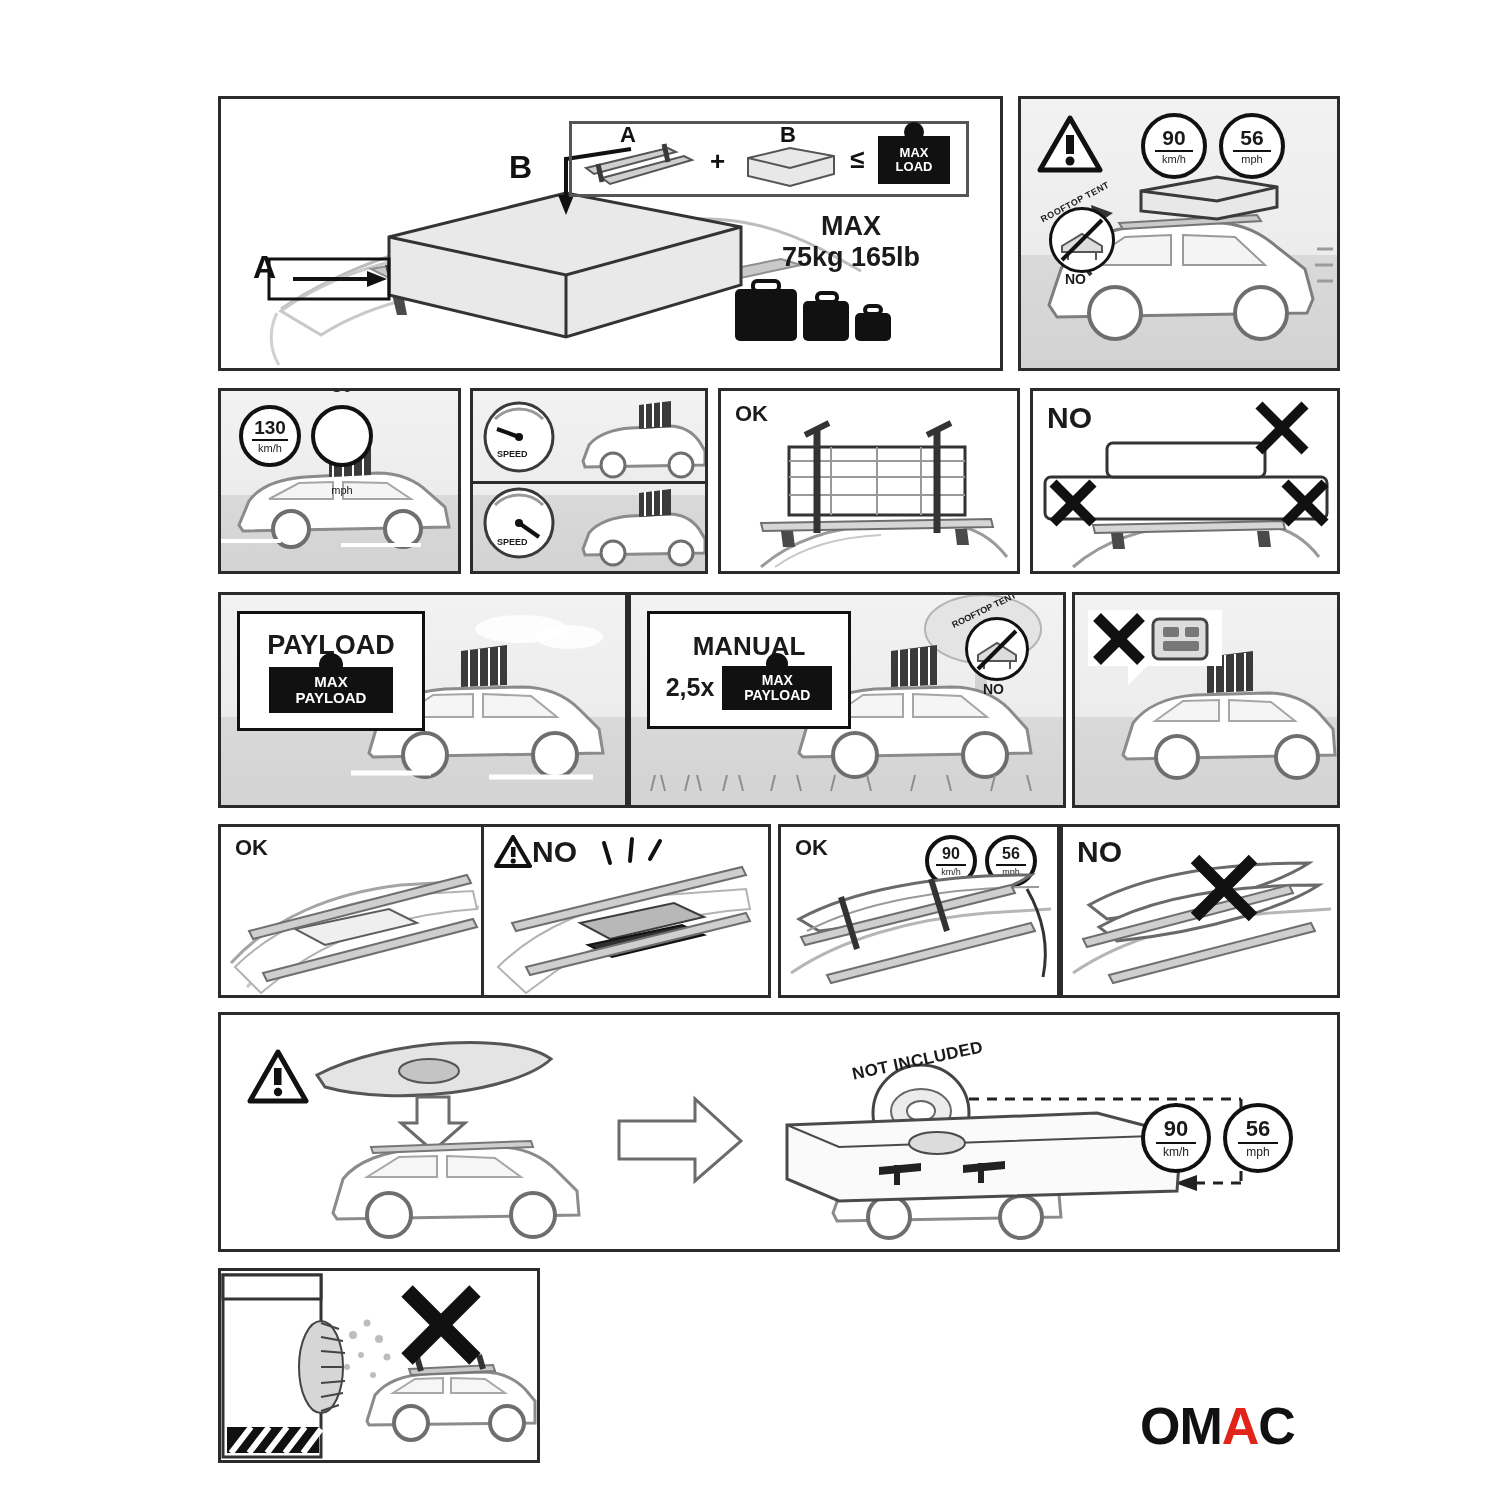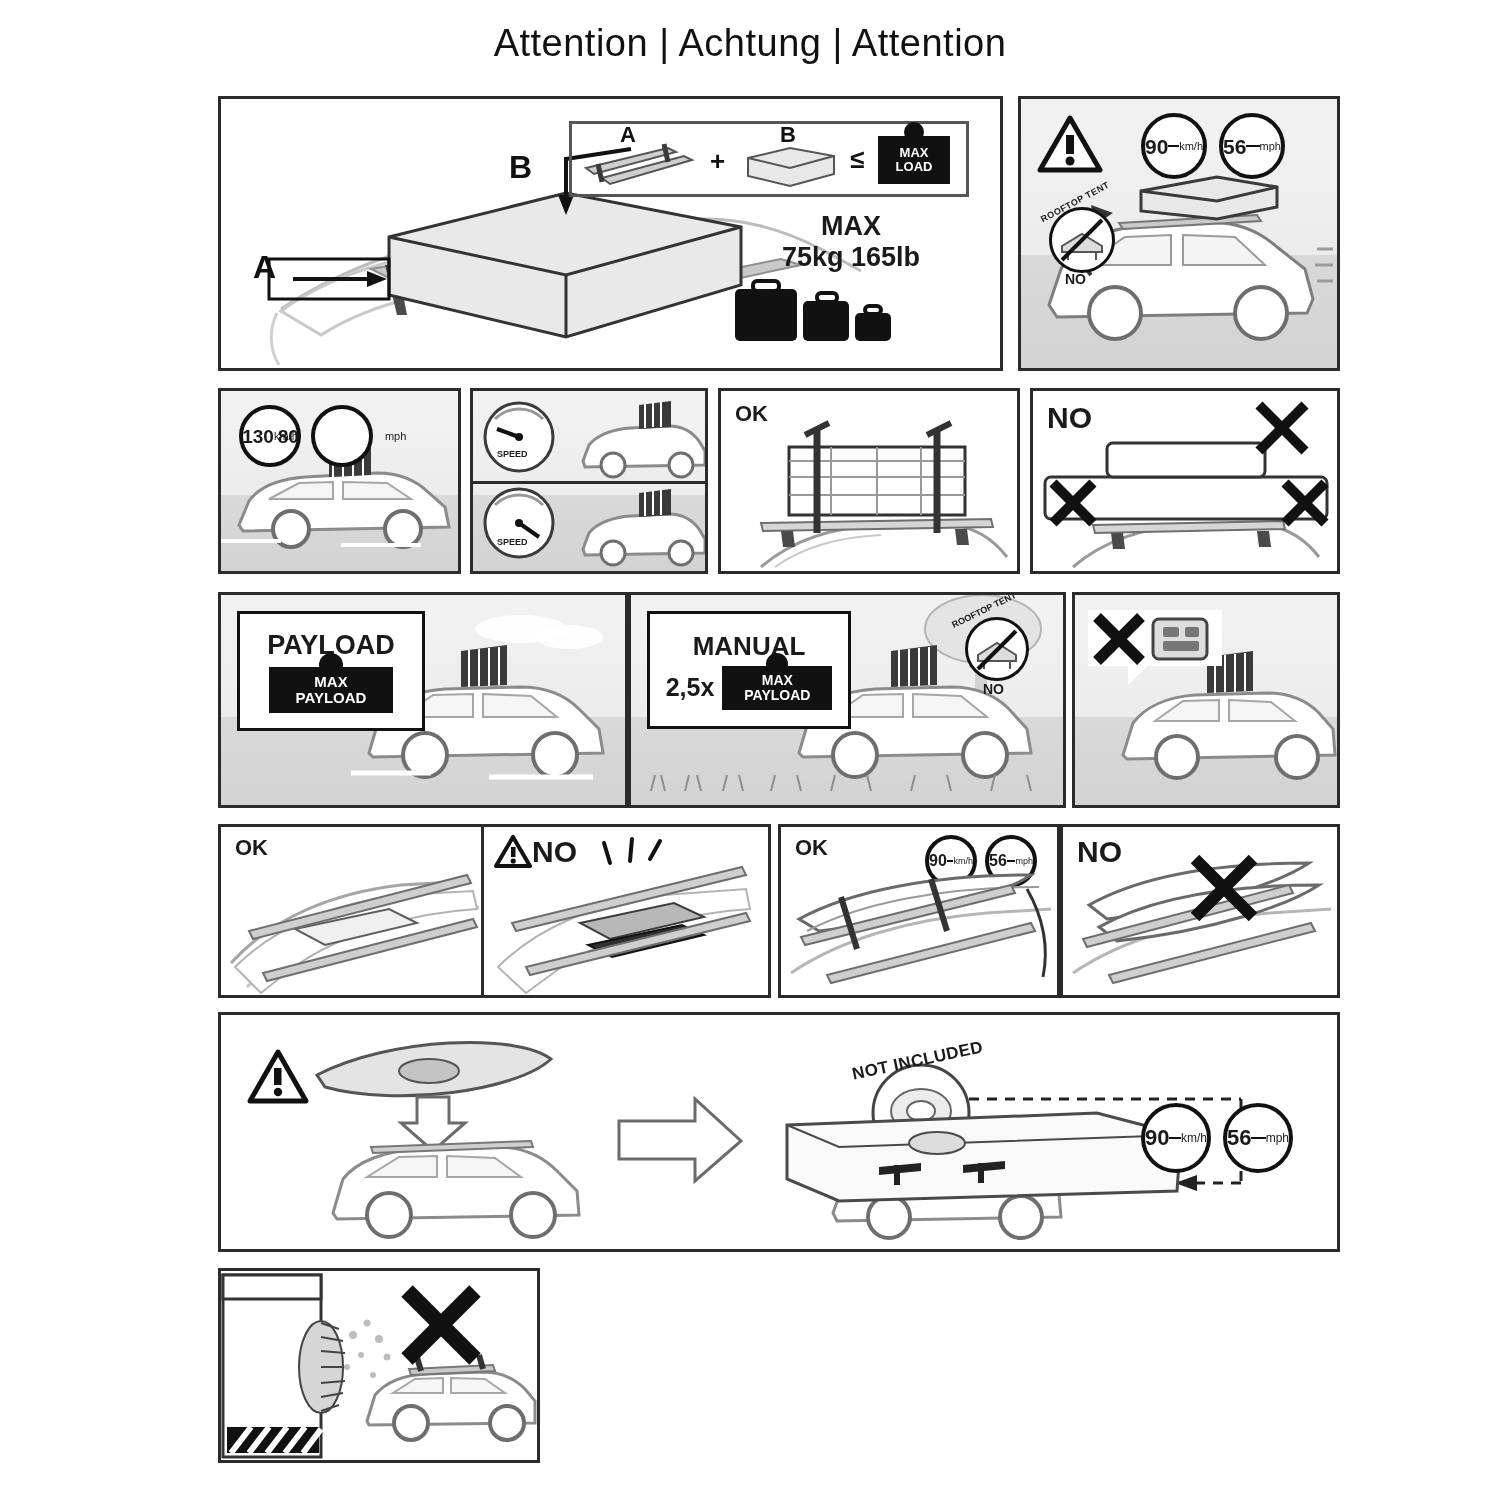--- a/index.html
+++ b/index.html
@@ -48,20 +48,21 @@
   .ok-lbl { font-size: 22px; font-weight: bold; }
   .no-lbl { font-size: 30px; font-weight: bold; }
 
   
   .badge {
     position: absolute;
     border-radius: 50%;
     background: #fff;
     border: 4px solid #111;
     display: flex;
+    flex-direction: column;
     align-items: center;
     justify-content: center;
     line-height: 1;
     box-sizing: border-box;
   }
   .badge .num { font-weight: bold; }
   .badge .unit { font-weight: normal; }
   .badge .rule {
     width: 66%; height: 2px; background: #111; margin: 2px 0;
   }
@@ -115,21 +116,20 @@
     background:#fff;
     display:flex;align-items:center;justify-content:center;
     box-sizing:border-box;
   }
 </style>
 </head>
 <body>
 
 <div class="sheet">
 
-  <div class="page-title">Attention | Achtung | Attention</div>
 
   <div class="panel" style="left:218px; top:96px; width:785px; height:275px;">
 
     <svg width="780" height="272" viewBox="0 0 780 272" style="position:absolute;left:0;top:0;">
 
       <path d="M60 210 C120 170 200 140 290 130 L470 120 C520 118 560 130 600 150 L640 172" fill="none" stroke="#bdbdbd" stroke-width="3"></path>
       <path d="M85 220 C140 184 215 156 300 146 L470 136" fill="none" stroke="#d2d2d2" stroke-width="3"></path>
 
       <path d="M60 212 C90 190 130 172 180 160 L196 198 C160 206 125 220 100 236 Z" fill="#ffffff" stroke="#c9c9c9" stroke-width="3"></path>
 
@@ -630,14 +630,17 @@
       <path d="M188 98 L272 94 L274 100 L190 104 Z" fill="#c9c9c9" stroke="#777" stroke-width="2"></path>
       <path d="M196 86 L200 100 M258 84 L262 98" stroke="#333" stroke-width="6"></path>
 
       <g stroke="#111" stroke-width="16" stroke-linecap="butt">
         <line x1="186" y1="20" x2="254" y2="88"></line>
           <line x1="254" y1="20" x2="186" y2="88"></line>
       </g>
     </svg>
   </div>
 
+  <div class="logo" style="left:1140px; top:1396px;">
+    <span class="o">O</span><span class="m">M</span><span class="a">A</span><span class="c">C</span>
+  </div>
 
 </div>
 
 </body></html>

